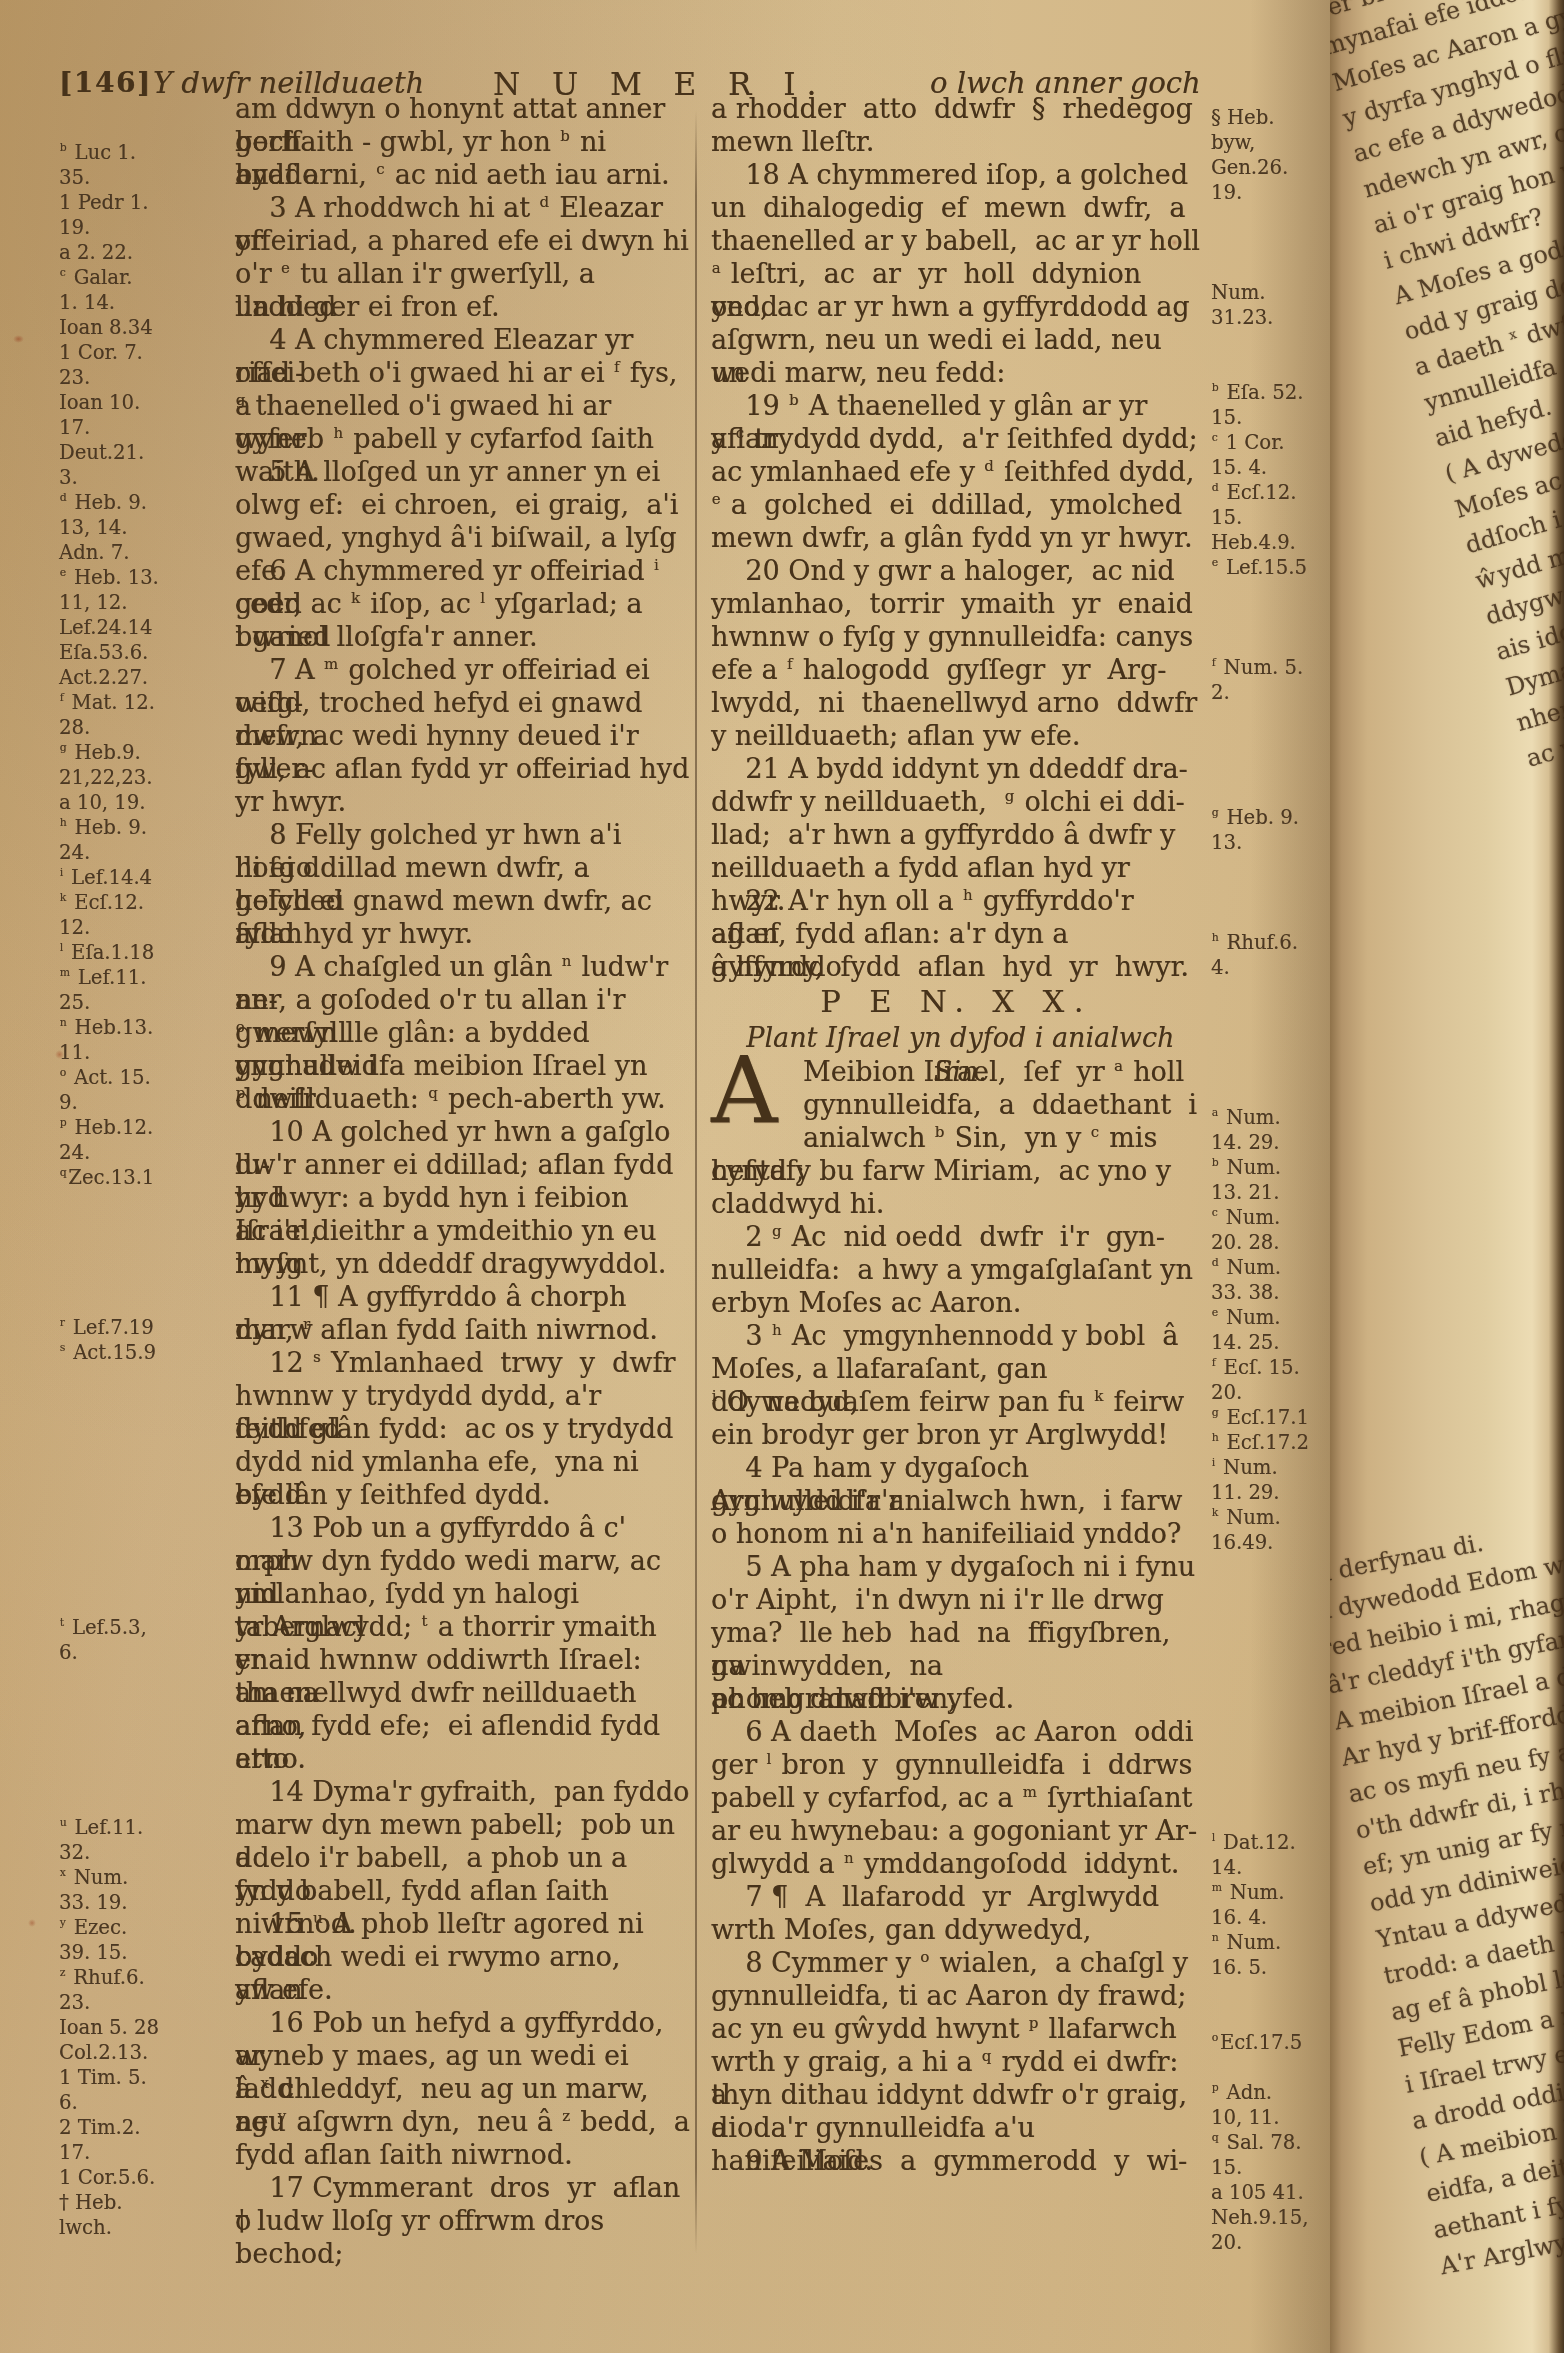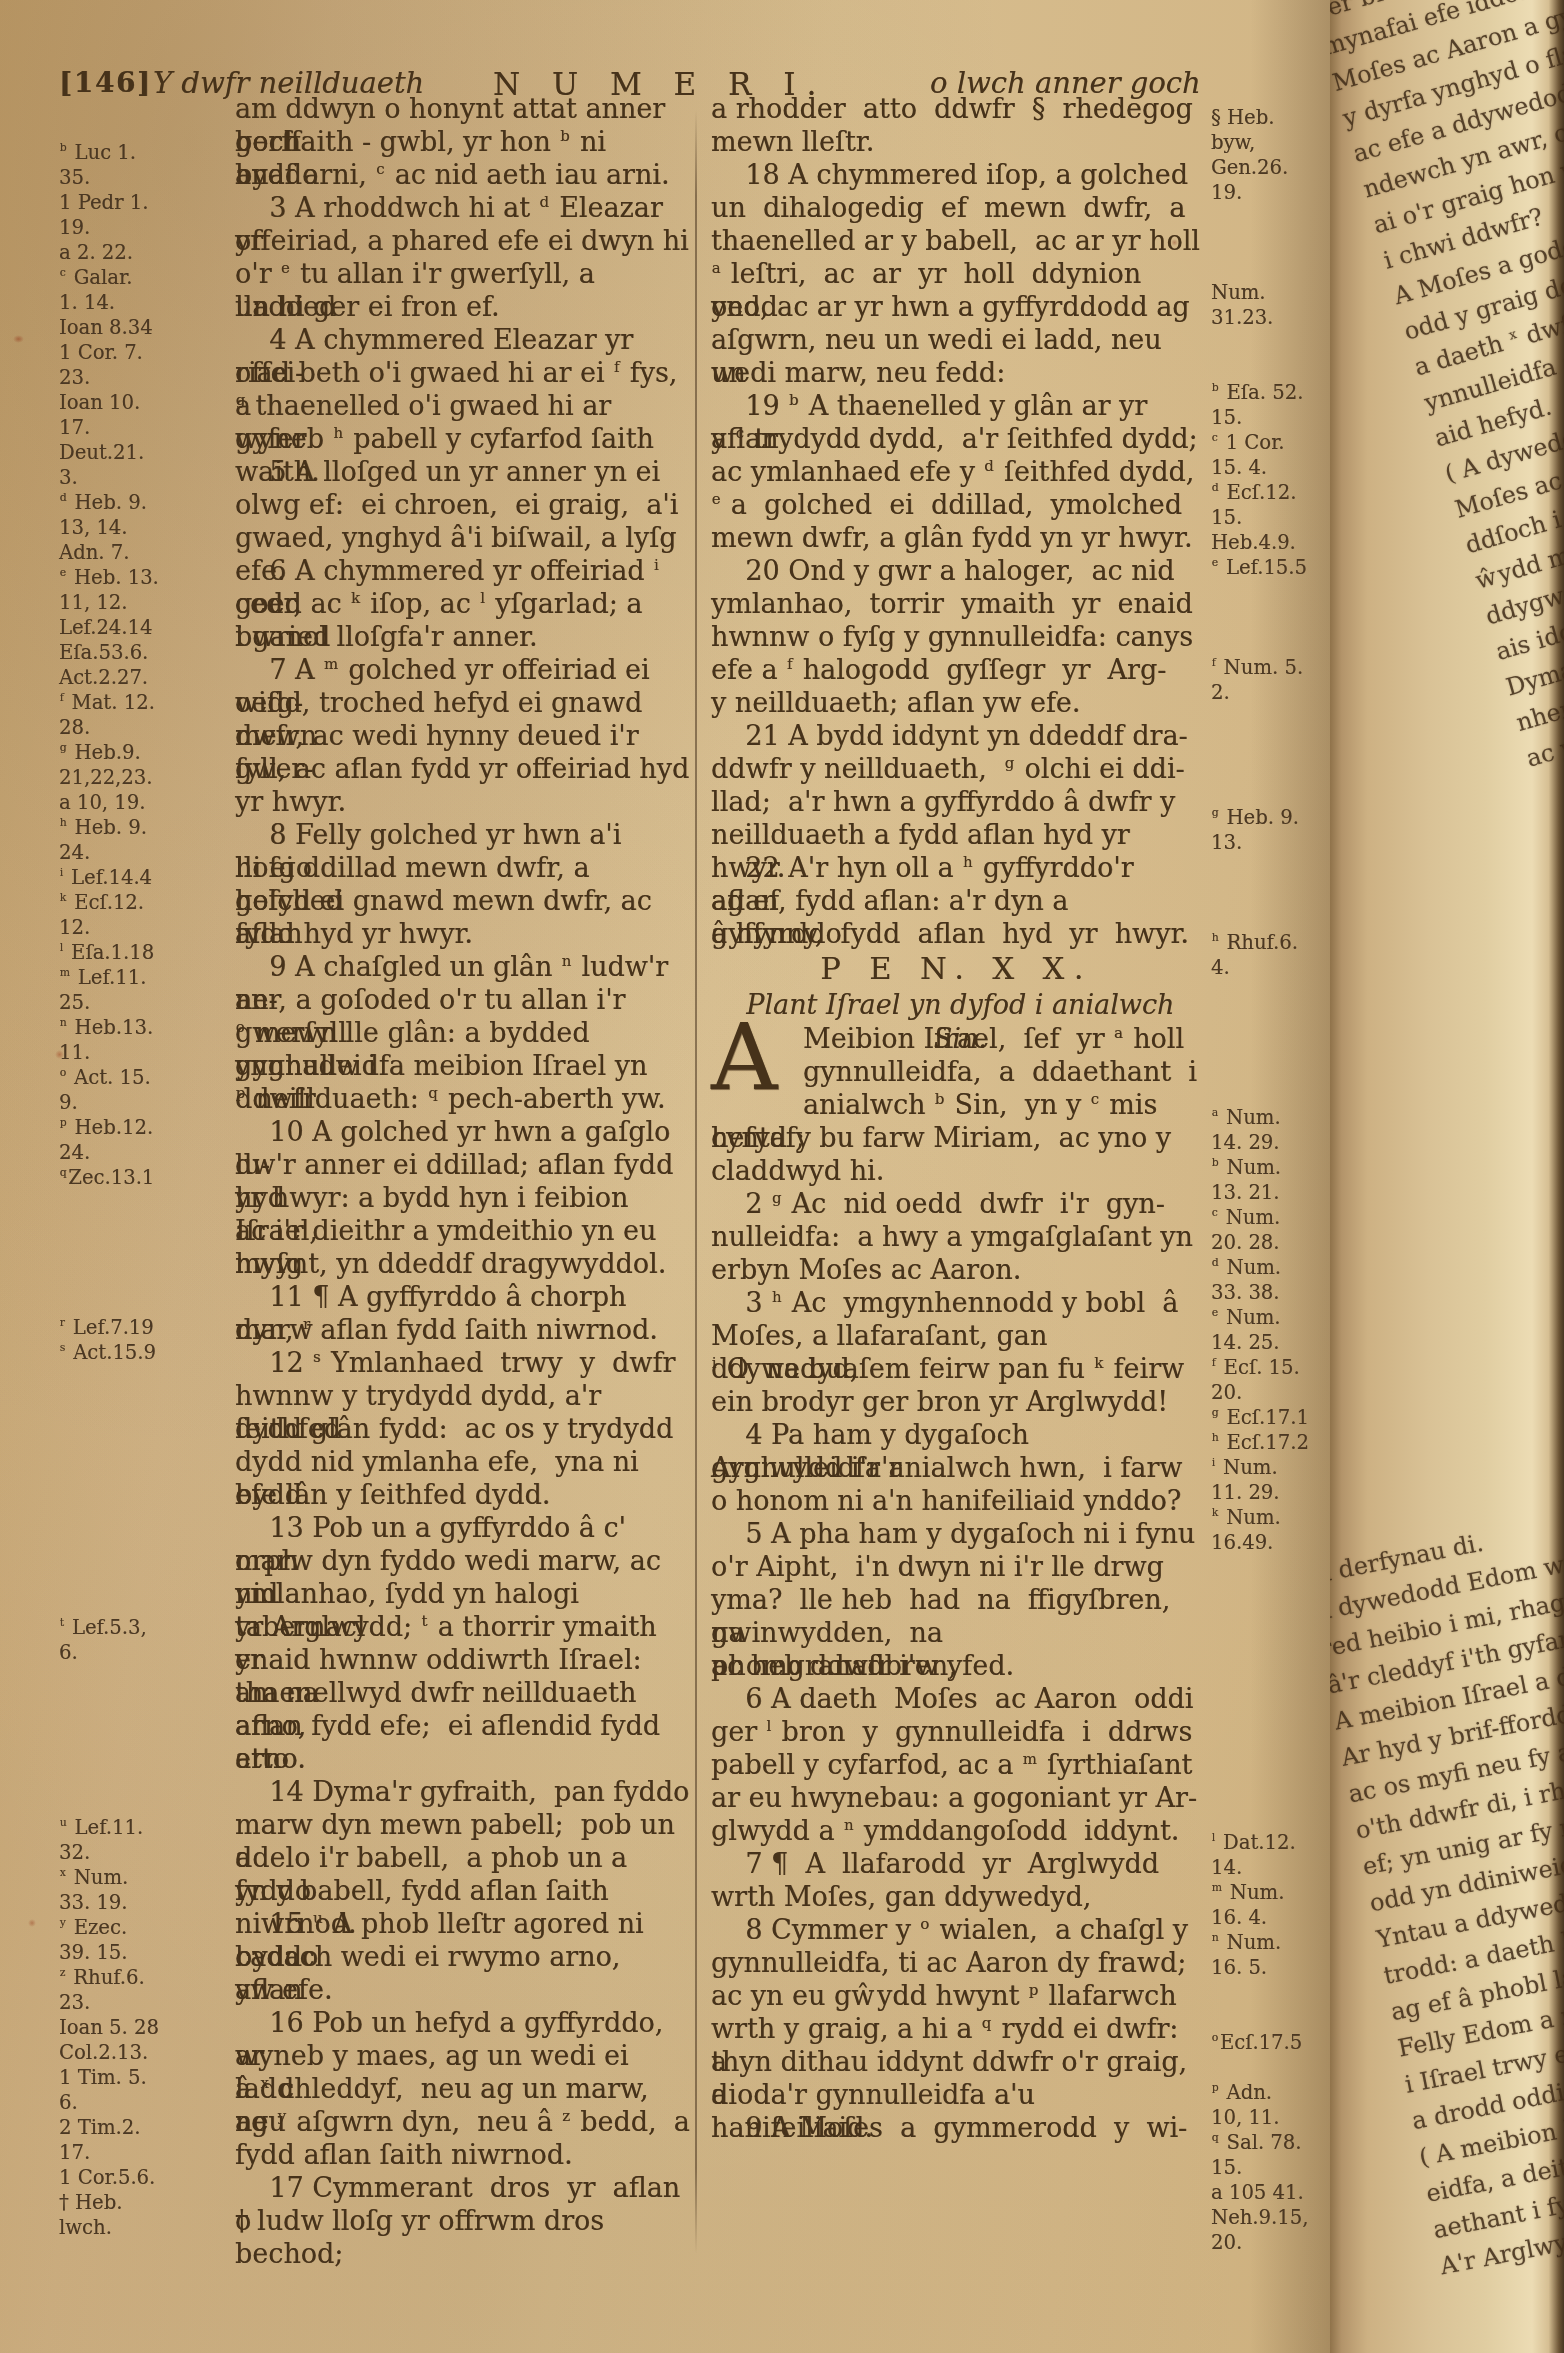--- a/index.html
+++ b/index.html
@@ -238,20 +238,21 @@
         <div class="t-line">wedi marw, neu fedd:</div>
         <div class="t-line">    19 <sup>b</sup> A thaenelled y glân ar yr aflan</div>
         <div class="t-line">y <sup>c</sup> trydydd dydd,  a'r ſeithfed dydd;</div>
         <div class="t-line">ac ymlanhaed efe y <sup>d</sup> ſeithfed dydd,</div>
         <div class="t-line"><sup>e</sup> a  golched  ei  ddillad,  ymolched</div>
         <div class="t-line">mewn dwfr, a glân fydd yn yr hwyr.</div>
         <div class="t-line">    20 Ond y gwr a haloger,  ac nid</div>
         <div class="t-line">ymlanhao,  torrir  ymaith  yr  enaid</div>
         <div class="t-line">hwnnw o fyſg y gynnulleidfa: canys</div>
         <div class="t-line">efe a <sup>f</sup> halogodd  gyſſegr  yr  Arg-</div>
+        <div class="t-line">lwydd,  ni  thaenellwyd arno  ddwfr</div>
         <div class="t-line">y neillduaeth; aflan yw efe.</div>
         <div class="t-line">    21 A bydd iddynt yn ddeddf dra-</div>
         <div class="t-line">ddwfr y neillduaeth,  <sup>g</sup> olchi ei ddi-</div>
         <div class="t-line">llad;  a'r hwn a gyffyrddo â dwfr y</div>
         <div class="t-line">neillduaeth a fydd aflan hyd yr hwyr.</div>
         <div class="t-line">    22 A'r hyn oll a <sup>h</sup> gyffyrddo'r aflan</div>
         <div class="t-line">ag ef, fydd aflan: a'r dyn a gyffyrddo</div>
         <div class="t-line">â hynny,  fydd  aflan  hyd  yr  hwyr.</div>
       </div>
     <div class="chap-heading ink">P E N.   X X.</div>

